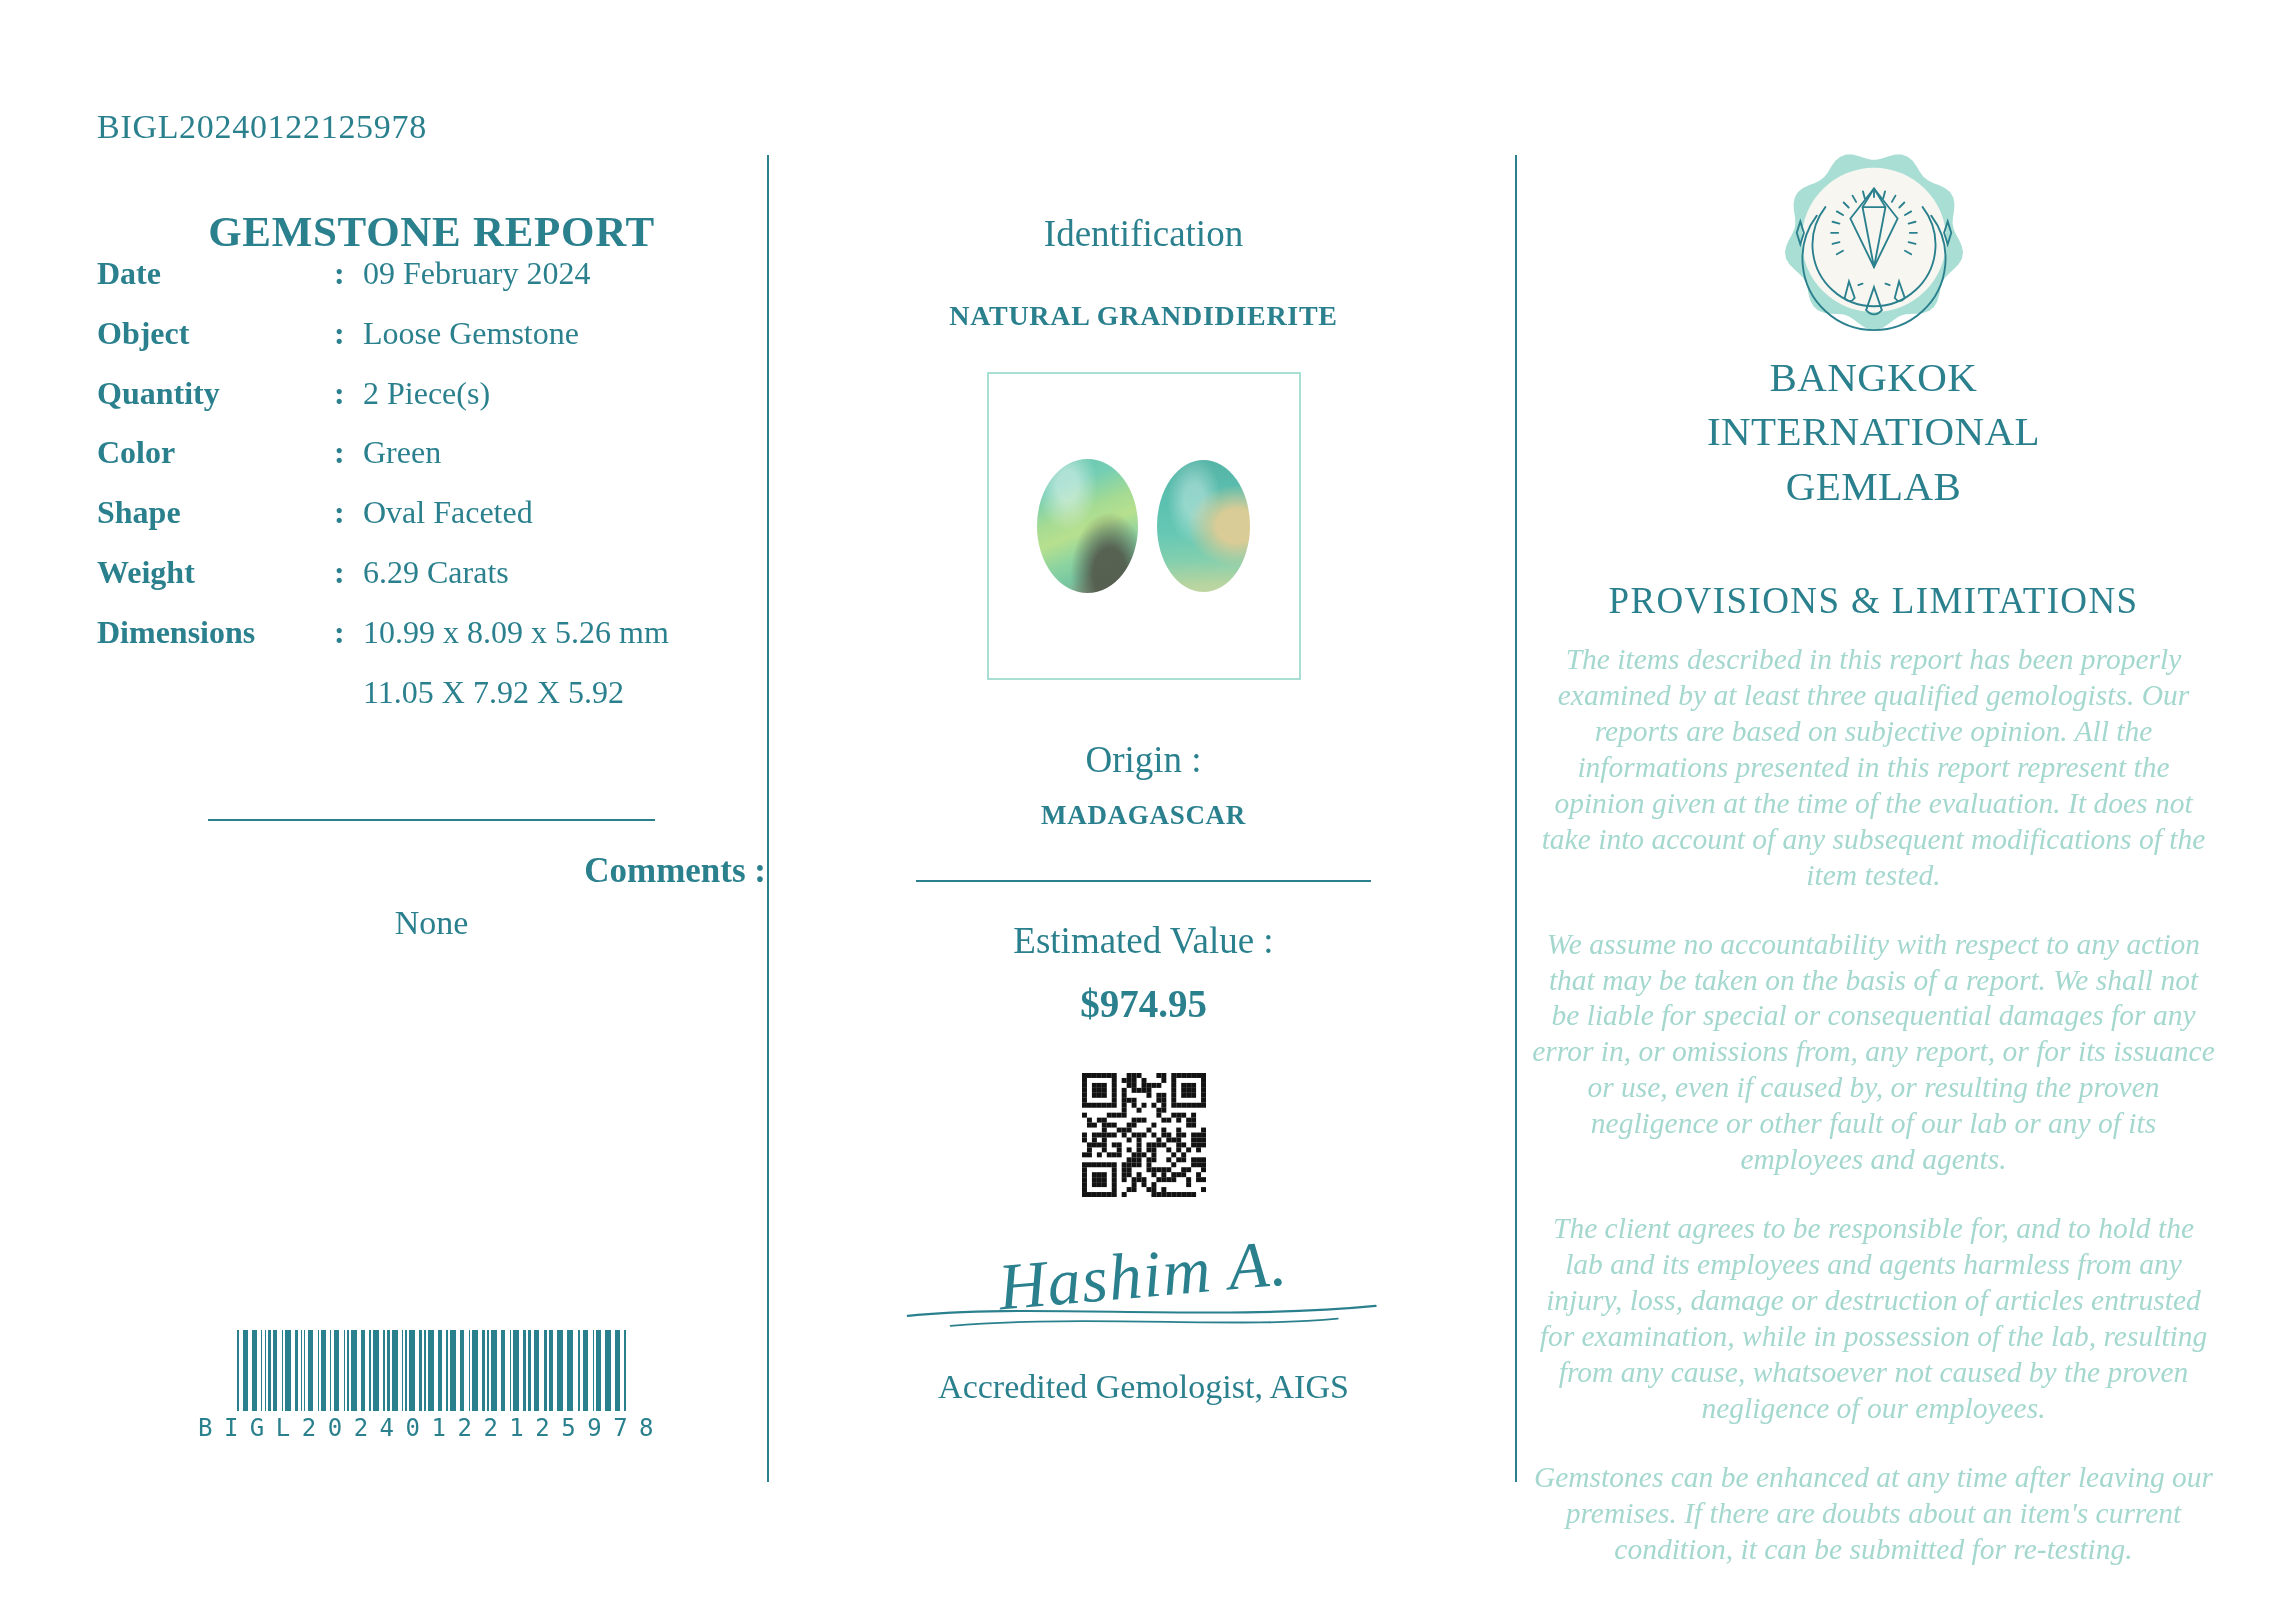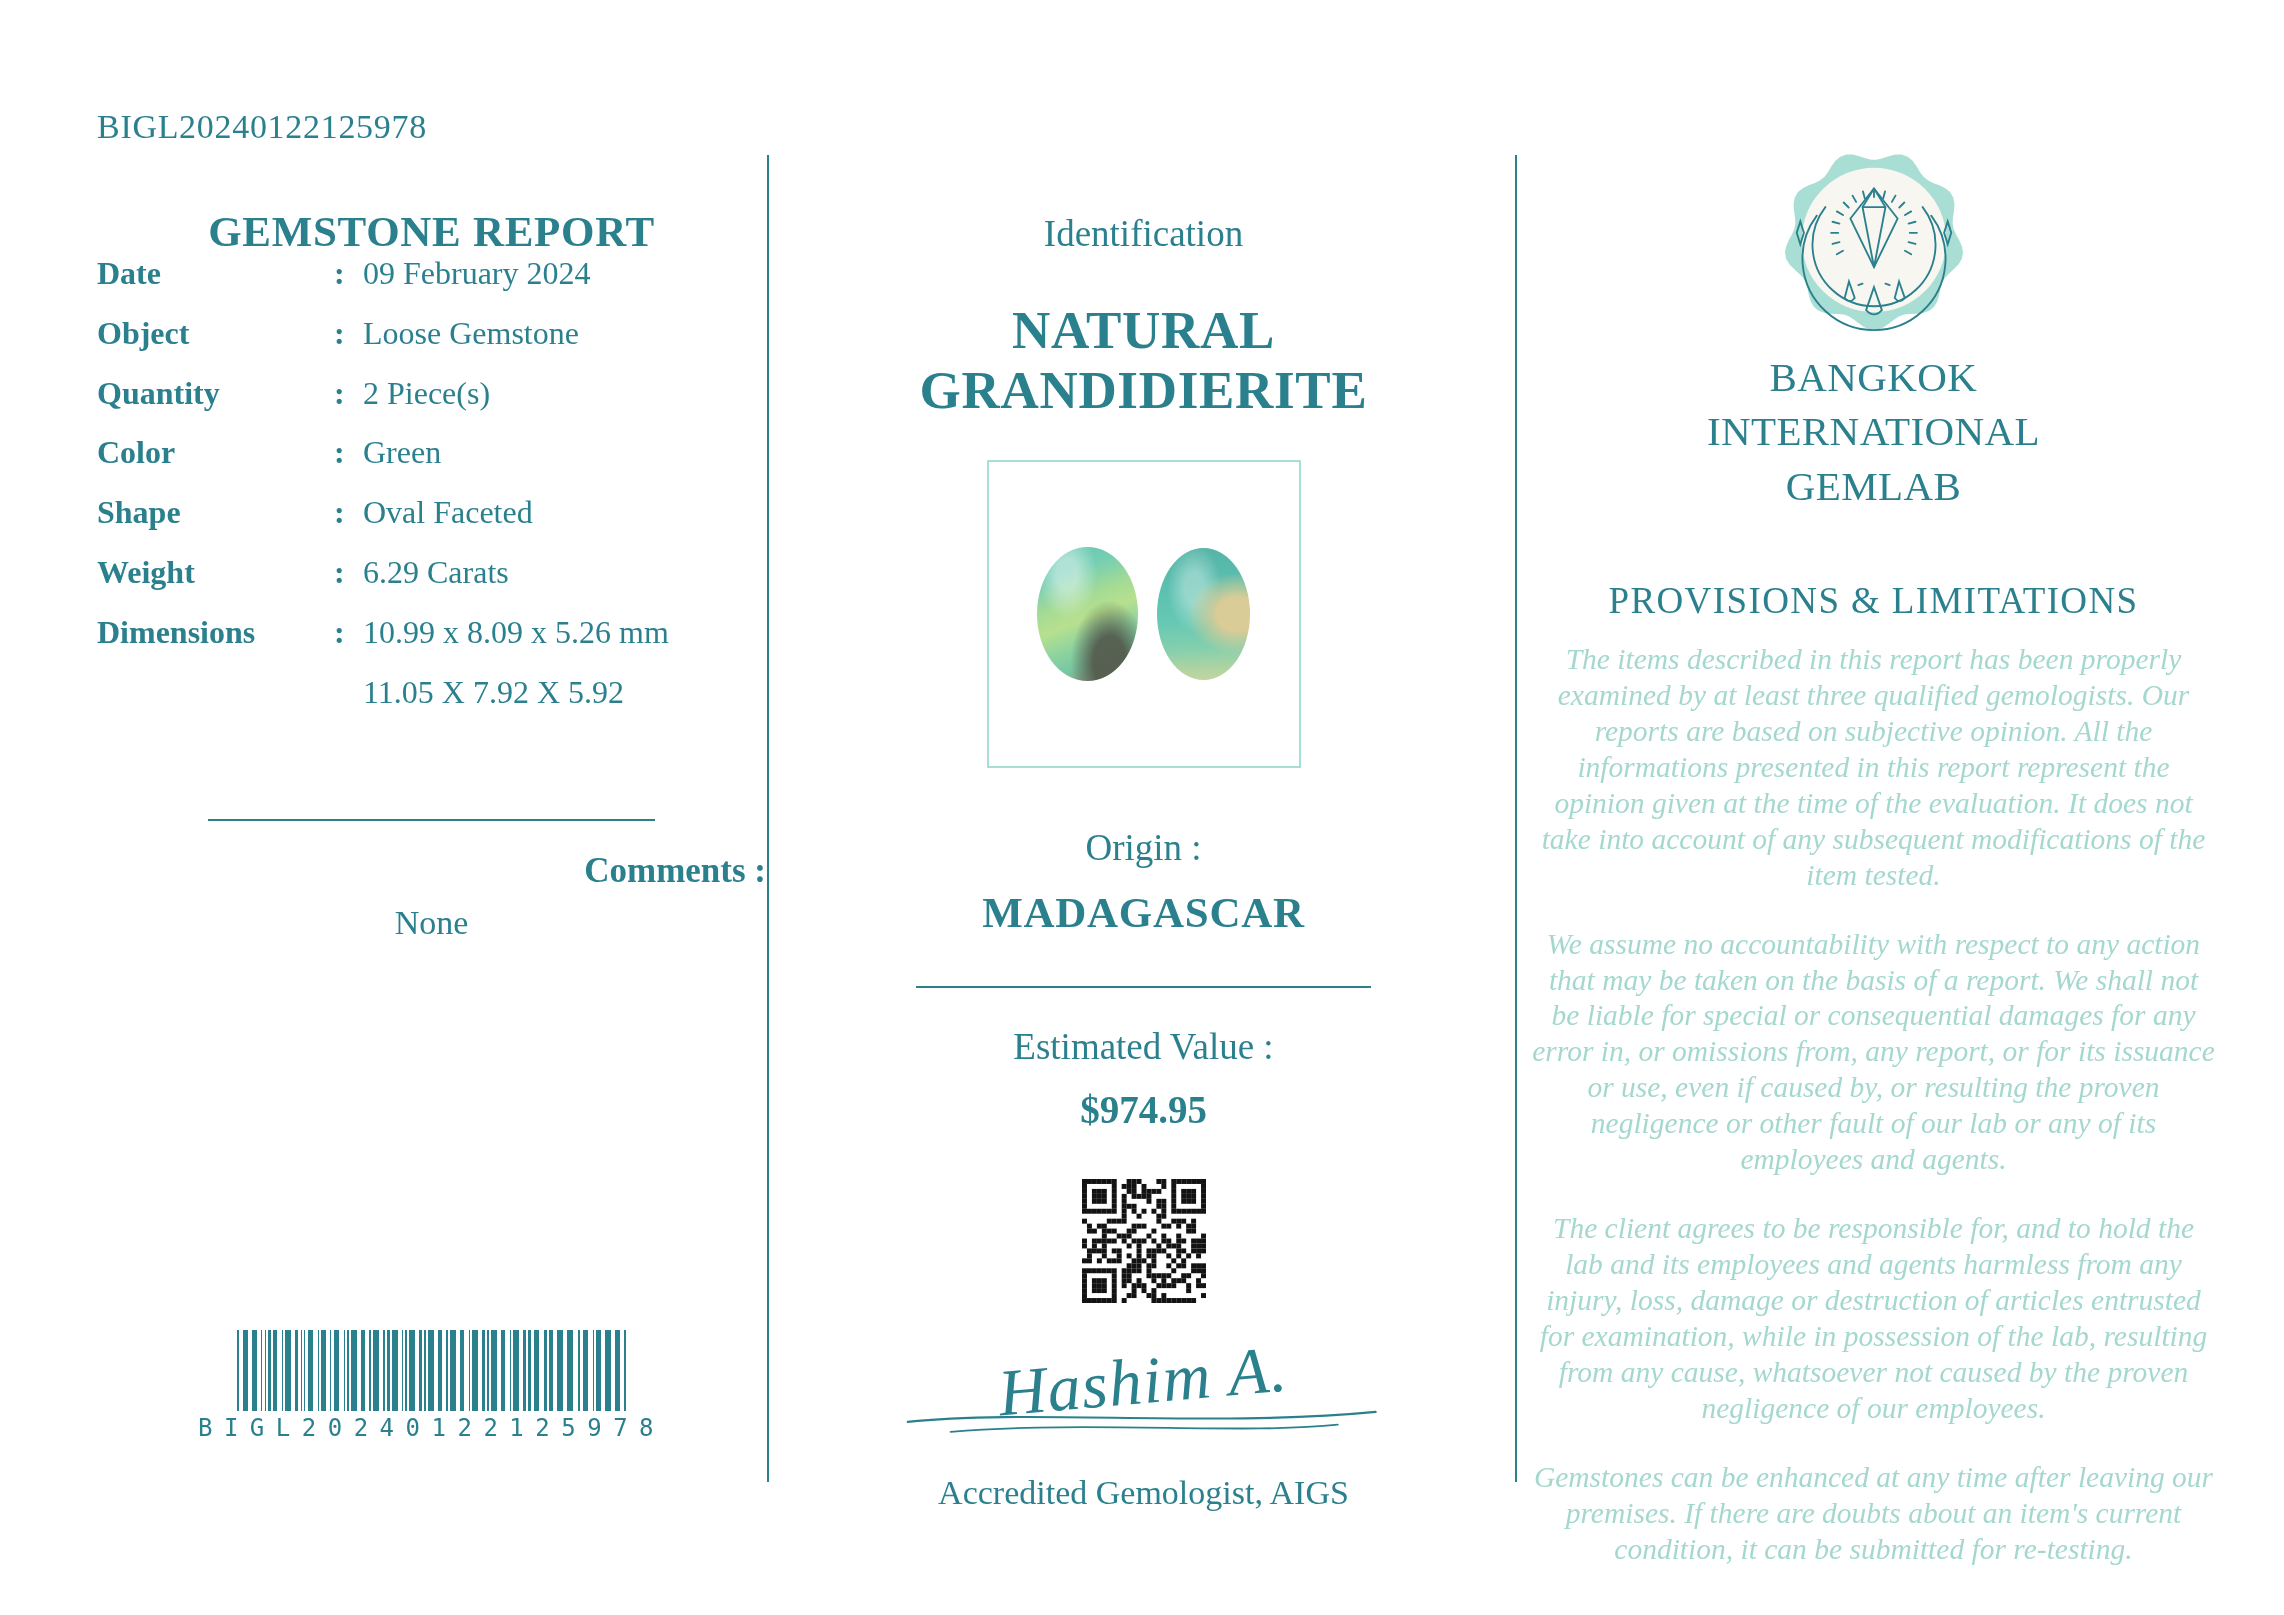--- a/index.html
+++ b/index.html
@@ -37,36 +37,36 @@
   .comments-value{margin-top:13px;font-size:34px;text-align:center;}
   .barcode-wrap{margin:388px auto 0;width:489px;text-align:center;}
   .bars{height:81px;display:flex;align-items:stretch;justify-content:center;}
   .bars i{display:inline-block;height:100%;background:var(--teal);}
   .barcode-text{margin-top:2.9px;font-family:"DejaVu Sans Mono","Liberation Mono",monospace;
     font-size:24px;letter-spacing:11.5px;color:var(--teal);white-space:nowrap;}
 
   
   .col-mid{position:absolute;left:784px;top:180px;width:719px;text-align:center;}
   .ident-heading{margin-top:32px;font-size:37px;}
-  .stone-name{margin-top:45px;font-size:53px;font-weight:bold;letter-spacing:0.7px;}
+  .stone-name{margin-top:45px;font-size:28px;font-weight:bold;letter-spacing:0.7px;}
   .photo-frame{width:314px;height:308px;border:2.9px solid var(--mint);margin:40px auto 0;
     display:flex;align-items:center;justify-content:center;gap:18.7px;background:#fff;}
   .gem{border-radius:50%;}
   .gem-left{width:101px;height:134px;
     background:
       radial-gradient(ellipse at 72% 86%, rgba(84,92,78,.95) 0 16%, rgba(84,92,78,0) 38%),
       radial-gradient(ellipse at 30% 20%, rgba(255,255,255,.45) 0 10%, rgba(255,255,255,0) 30%),
       linear-gradient(158deg,#63c4ae 0%,#74ceb4 22%,#a5db93 40%,#b7e08e 52%,#8ed49f 66%,#78c7a2 78%,#8aa387 90%,#6f7f6e 100%);}
   .gem-right{width:93px;height:132px;
     background:
       radial-gradient(ellipse at 86% 50%, rgba(224,204,148,.95) 0 18%, rgba(224,204,148,0) 44%),
       radial-gradient(ellipse at 40% 30%, rgba(255,255,255,.35) 0 12%, rgba(255,255,255,0) 34%),
       linear-gradient(178deg,#54b3a6 0%,#5cc0b0 30%,#66c8b4 55%,#83cfae 75%,#b3d4a0 92%,#c3d6a4 100%);}
   .origin-label{margin-top:58px;font-size:37px;}
-  .origin-value{margin-top:18.7px;font-size:43px;font-weight:bold;letter-spacing:0.7px;}
+  .origin-value{margin-top:18.7px;font-size:27px;font-weight:bold;letter-spacing:0.7px;}
   .rule-mid{width:455px;margin:49px auto 0;}
   .value-label{margin-top:37px;font-size:37px;}
   .value-amount{margin-top:19px;font-size:39px;font-weight:bold;}
   .qr{display:block;width:124px;height:124px;margin:47px auto 0;fill:var(--qr);}
   .signature{margin-top:40px;height:126px;position:relative;}
   .sig-text{display:inline-block;font-size:66px;font-style:italic;letter-spacing:1.4px;
     transform:rotate(-5deg);color:var(--teal);}
   .sig-underline{display:block;margin:-10px auto 0;}
   .signer-title{margin-top:5.8px;font-size:34px;}
 

